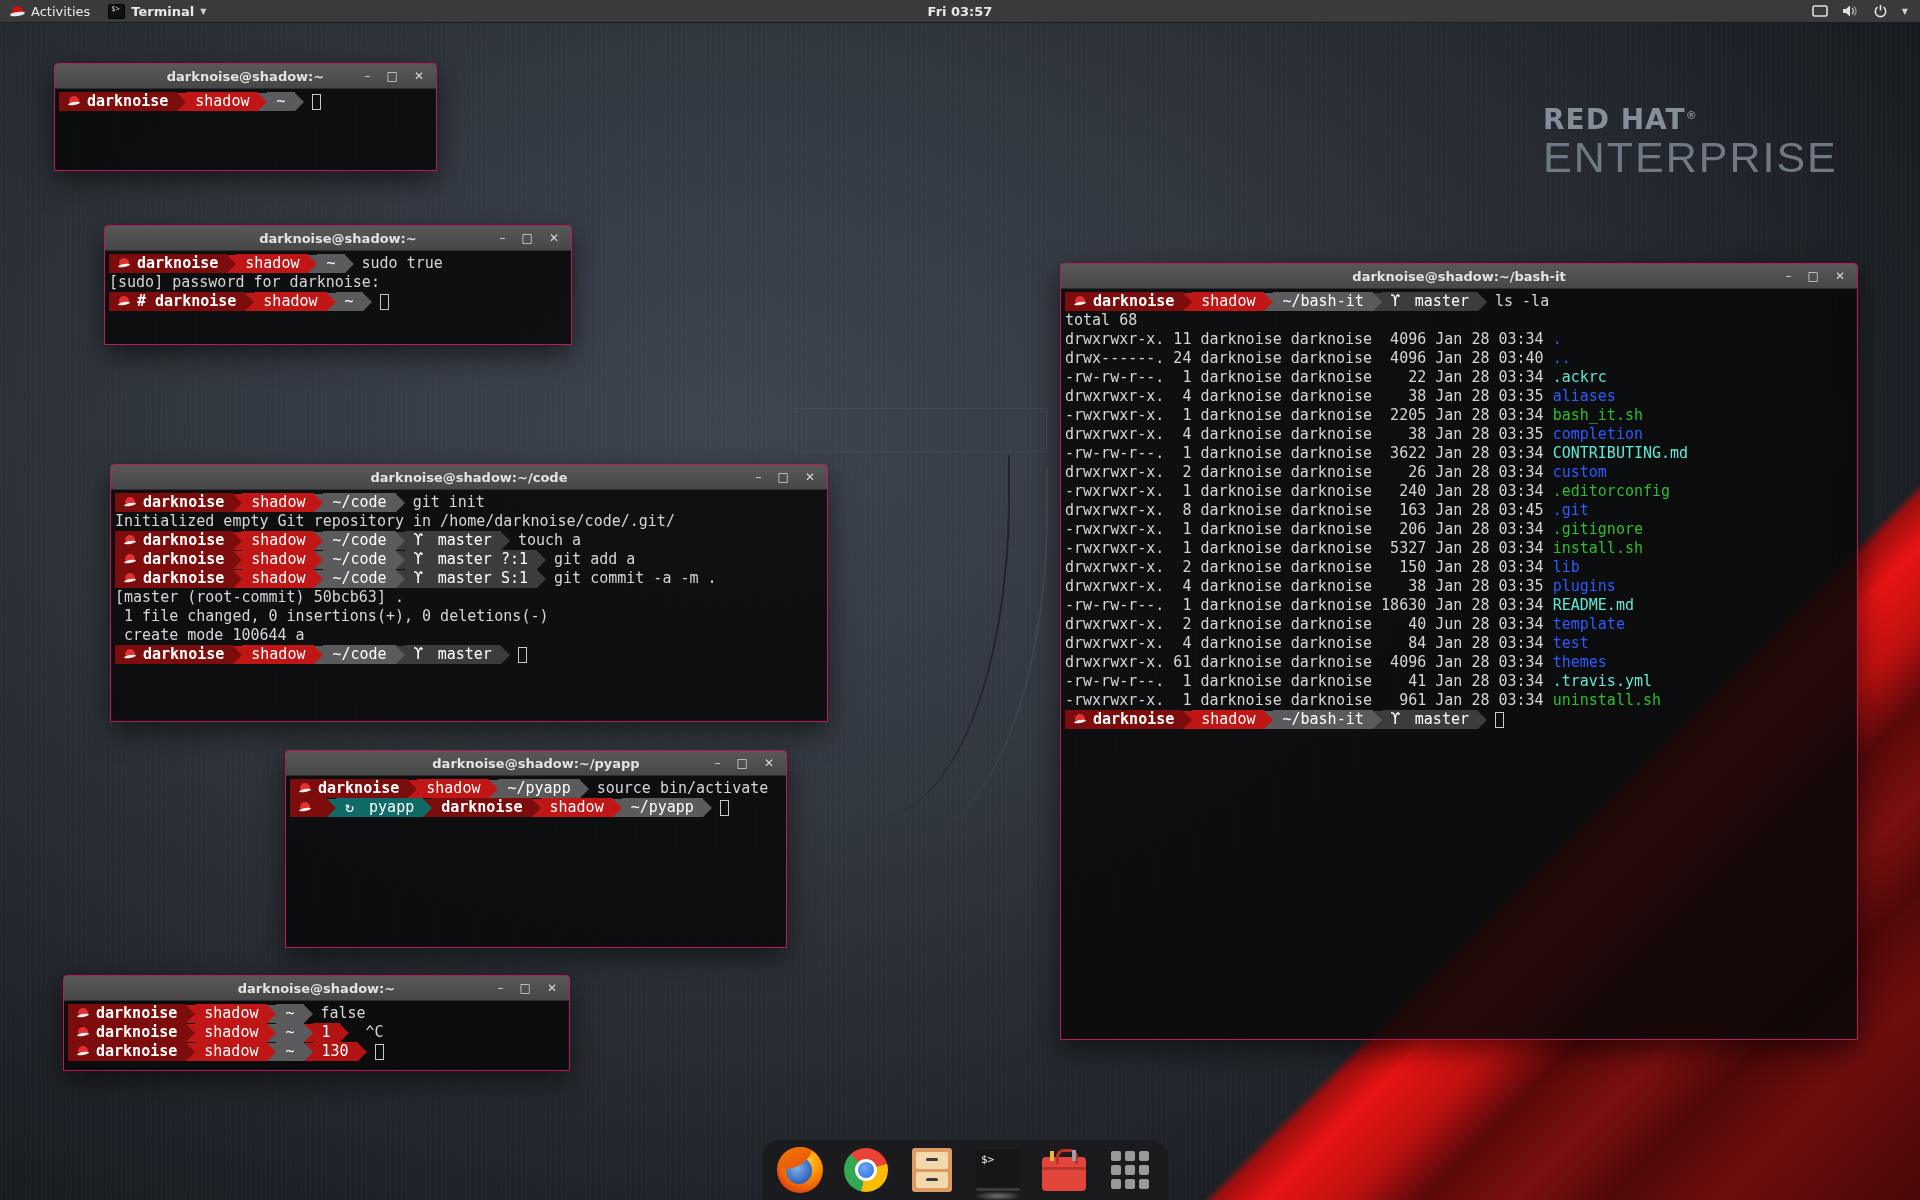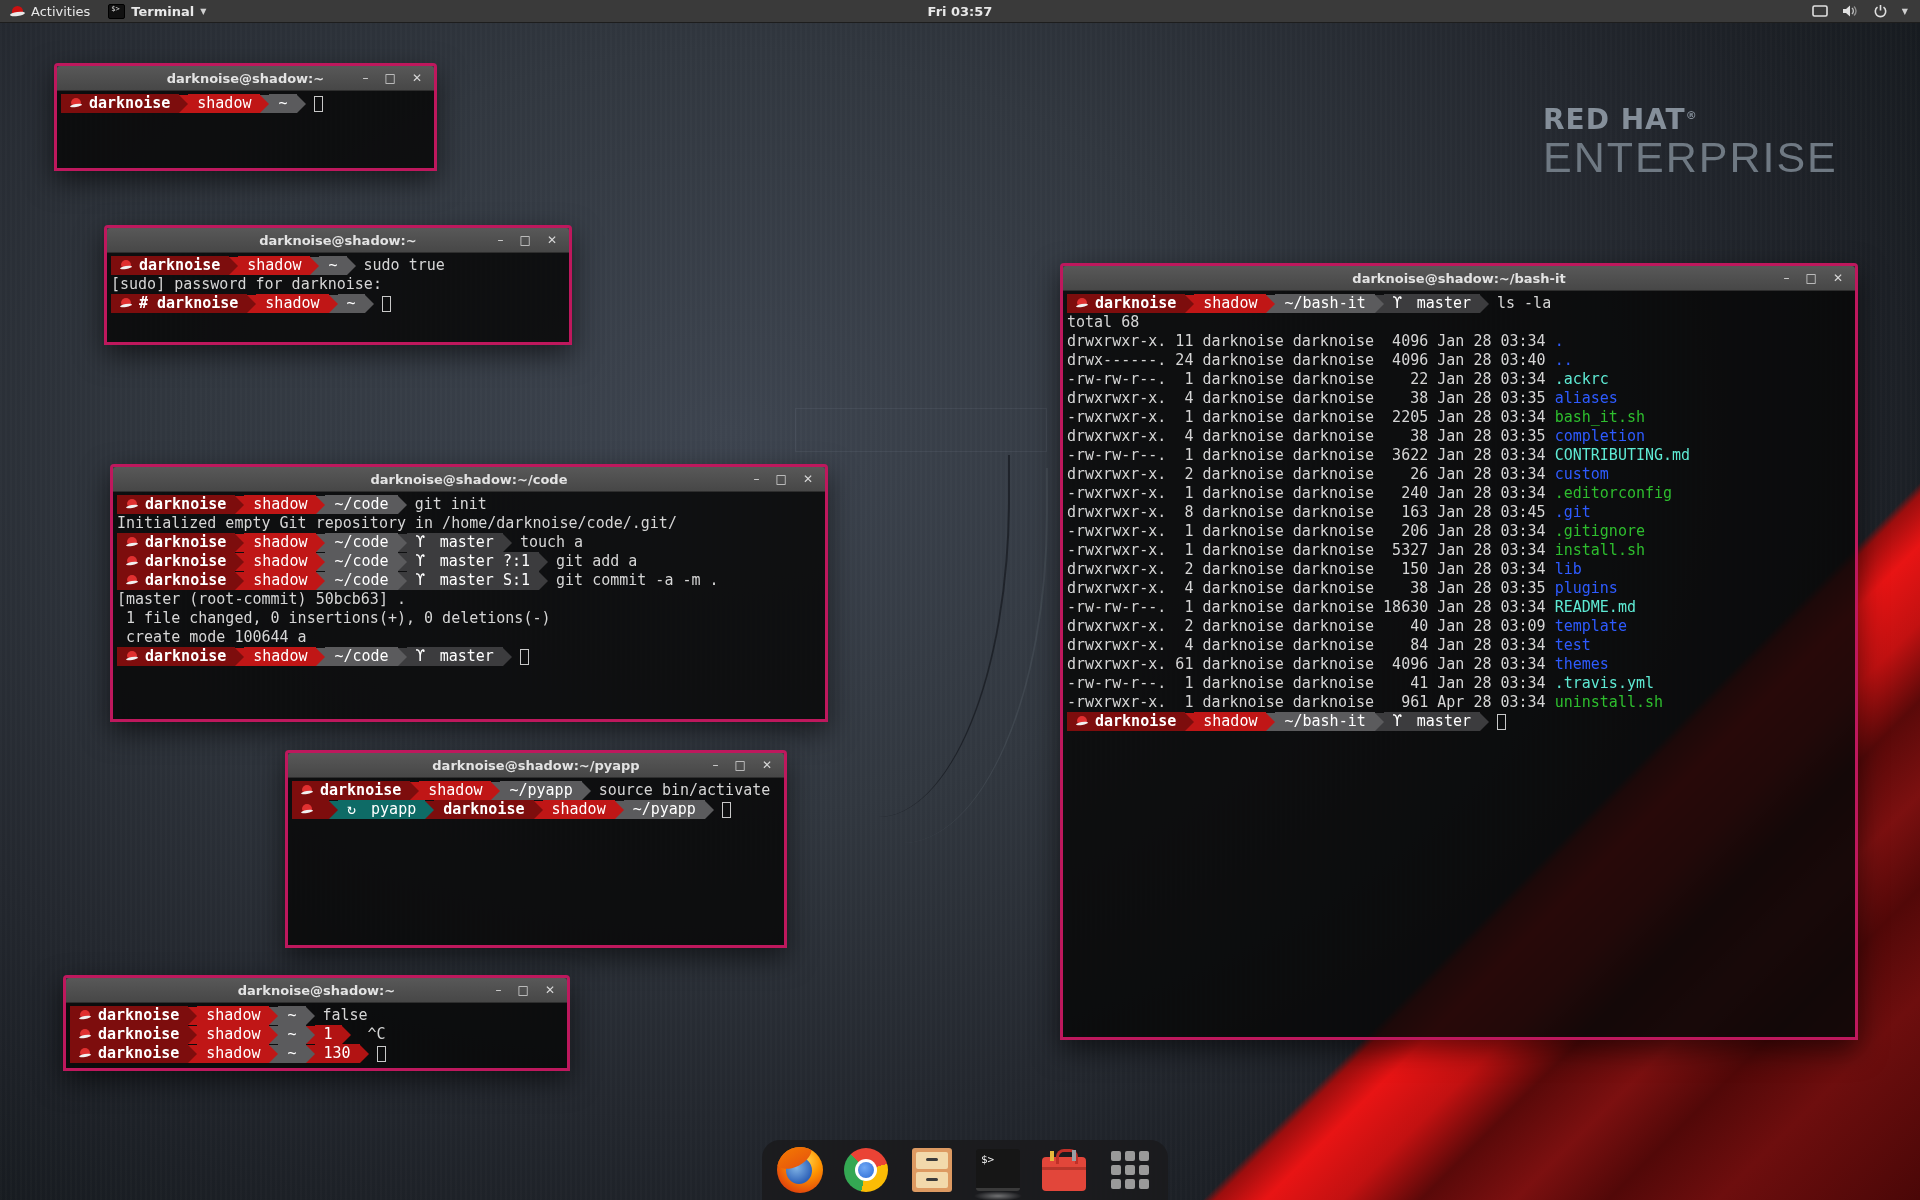--- a/index.html
+++ b/index.html
@@ -50,21 +50,21 @@
   .tb-term-icon { width:17px; height:15px; background:#111; border:1px solid #000;
     color:#ddd; font-family:"DejaVu Sans Mono", monospace; font-size:7px; line-height:8px;
     padding-left:2px; border-radius:2px; }
   .tb-app-label { font-weight:bold; }
   .tb-caret { font-size:8px; color:#cfcfcf; }
   .tb-clock { position:absolute; left:0; right:0; text-align:center; font-weight:bold; pointer-events:none; }
   .tb-right { margin-left:auto; display:flex; align-items:center; gap:14px; padding-right:12px; height:100%; }
   .tb-right svg { display:block; }
 
   
-  .window { position:absolute; border:3px solid #be185d; border-radius:4px 4px 0 0;
+  .window { position:absolute; border:1px solid #be185d; border-radius:4px 4px 0 0;
     box-shadow:0 10px 28px rgba(0,0,0,0.55); display:flex; flex-direction:column; }
   .titlebar { height:25px; flex:0 0 25px; background:linear-gradient(#585858,#474747);
     border-bottom:1px solid #2e2e2e; border-radius:3px 3px 0 0; position:relative;
     display:flex; align-items:center; }
   .titlebar .wtitle { position:absolute; left:0; right:0; text-align:center;
     font-size:13px; font-weight:bold; color:#e3e3e3; pointer-events:none; }
   .winbtns { margin-left:auto; display:flex; gap:16px; padding-right:12px; z-index:2; }
   .winbtn { color:#d8d8d8; font-size:12px; line-height:25px; cursor:pointer;
     font-family:"DejaVu Sans", sans-serif; }
   .termbody { flex:1; background:rgba(8,8,8,0.86); padding:3px 4px 0 4px;
@@ -288,25 +288,25 @@
         <div class="tline"><span class="tout">drwxrwxr-x.  4 darknoise darknoise    38 Jan 28 03:35 </span><span class="fn-b">completion</span></div>
         <div class="tline"><span class="tout">-rw-rw-r--.  1 darknoise darknoise  3622 Jan 28 03:34 </span><span class="fn-w">CONTRIBUTING.md</span></div>
         <div class="tline"><span class="tout">drwxrwxr-x.  2 darknoise darknoise    26 Jan 28 03:34 </span><span class="fn-b">custom</span></div>
         <div class="tline"><span class="tout">-rwxrwxr-x.  1 darknoise darknoise   240 Jan 28 03:34 </span><span class="fn-g">.editorconfig</span></div>
         <div class="tline"><span class="tout">drwxrwxr-x.  8 darknoise darknoise   163 Jan 28 03:45 </span><span class="fn-b">.git</span></div>
         <div class="tline"><span class="tout">-rwxrwxr-x.  1 darknoise darknoise   206 Jan 28 03:34 </span><span class="fn-g">.gitignore</span></div>
         <div class="tline"><span class="tout">-rwxrwxr-x.  1 darknoise darknoise  5327 Jan 28 03:34 </span><span class="fn-g">install.sh</span></div>
         <div class="tline"><span class="tout">drwxrwxr-x.  2 darknoise darknoise   150 Jan 28 03:34 </span><span class="fn-b">lib</span></div>
         <div class="tline"><span class="tout">drwxrwxr-x.  4 darknoise darknoise    38 Jan 28 03:35 </span><span class="fn-b">plugins</span></div>
         <div class="tline"><span class="tout">-rw-rw-r--.  1 darknoise darknoise 18630 Jan 28 03:34 </span><span class="fn-w">README.md</span></div>
-        <div class="tline"><span class="tout">drwxrwxr-x.  2 darknoise darknoise    40 Jan 28 03:09 </span><span class="fn-b">template</span></div>
+        <div class="tline"><span class="tout">drwxrwxr-x.  2 darknoise darknoise    40 Jun 28 03:34 </span><span class="fn-b">template</span></div>
         <div class="tline"><span class="tout">drwxrwxr-x.  4 darknoise darknoise    84 Jan 28 03:34 </span><span class="fn-b">test</span></div>
         <div class="tline"><span class="tout">drwxrwxr-x. 61 darknoise darknoise  4096 Jan 28 03:34 </span><span class="fn-b">themes</span></div>
         <div class="tline"><span class="tout">-rw-rw-r--.  1 darknoise darknoise    41 Jan 28 03:34 </span><span class="fn-w">.travis.yml</span></div>
-        <div class="tline"><span class="tout">-rwxrwxr-x.  1 darknoise darknoise   961 Apr 28 03:34 </span><span class="fn-g">uninstall.sh</span></div>
+        <div class="tline"><span class="tout">-rwxrwxr-x.  1 darknoise darknoise   961 Jan 28 03:34 </span><span class="fn-g">uninstall.sh</span></div>
         <div class="tline"><span class="seg user" style="background: rgb(125, 13, 13);"><span class="hat"><i></i><b></b></span>darknoise</span><span class="arrow" style="border-left-color: rgb(125, 13, 13); border-top-color: rgb(192, 22, 22); border-bottom-color: rgb(192, 22, 22);"></span><span class="seg host" style="background: rgb(192, 22, 22);">shadow</span><span class="arrow" style="border-left-color: rgb(192, 22, 22); border-top-color: rgb(91, 91, 93); border-bottom-color: rgb(91, 91, 93);"></span><span class="seg path" style="background: rgb(91, 91, 93);">~/bash-it</span><span class="arrow" style="border-left-color: rgb(91, 91, 93); border-top-color: rgb(60, 60, 62); border-bottom-color: rgb(60, 60, 62);"></span><span class="seg git" style="background: rgb(60, 60, 62);"><span class="gicon">ϒ </span>master</span><span class="arrow" style="border-left-color: rgb(60, 60, 62);"></span><span class="cursor"></span></div>
       </div>
     </div>
   </div>
 
 <div class="dock">
   <div class="dock-item">
       <span class="ic-ff"></span>
     </div>
   <div class="dock-item">

